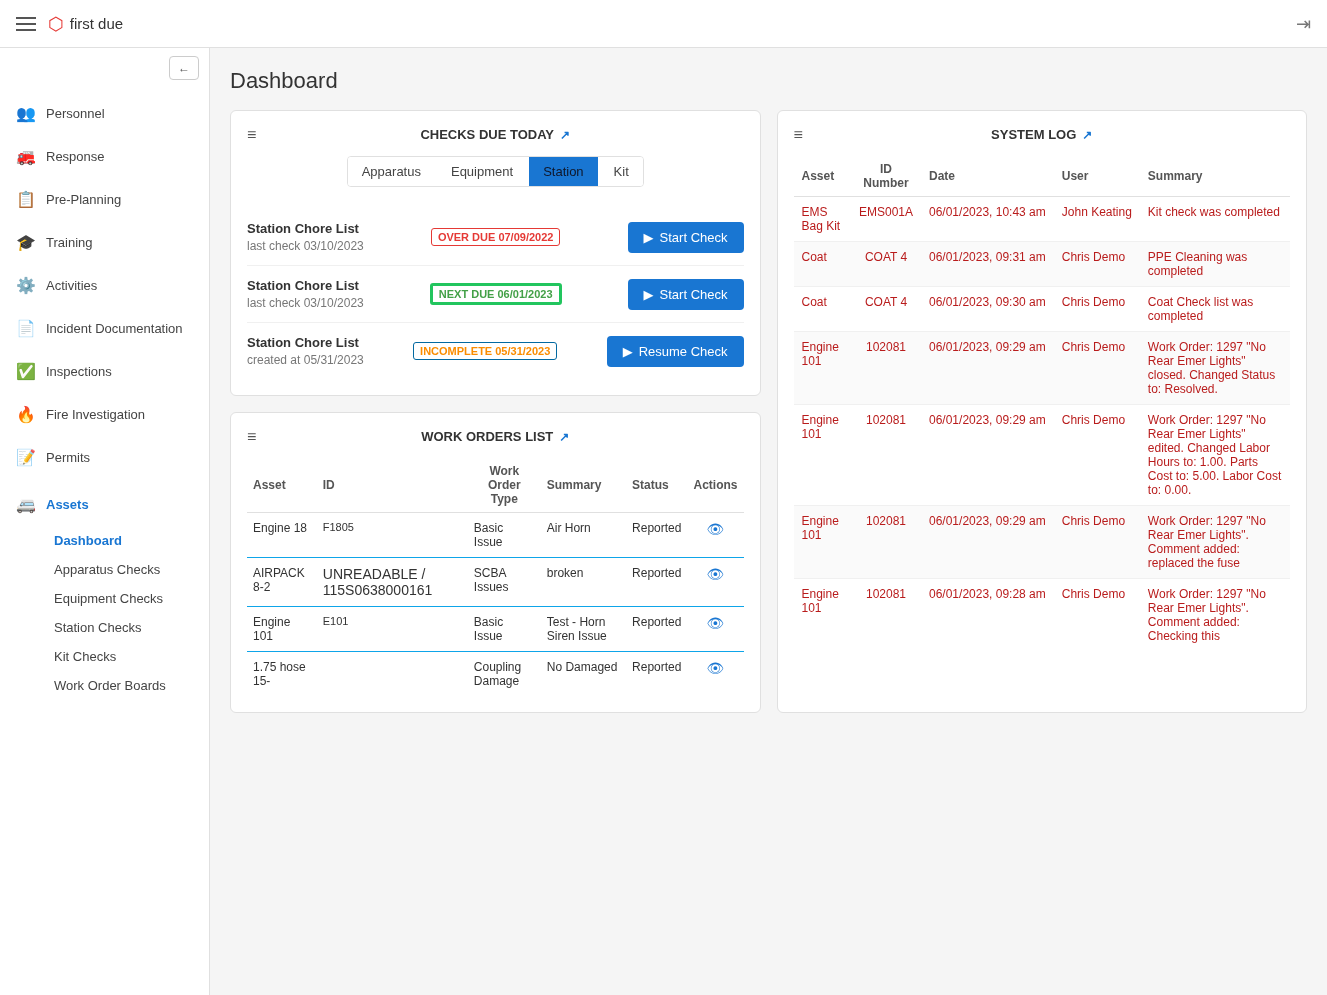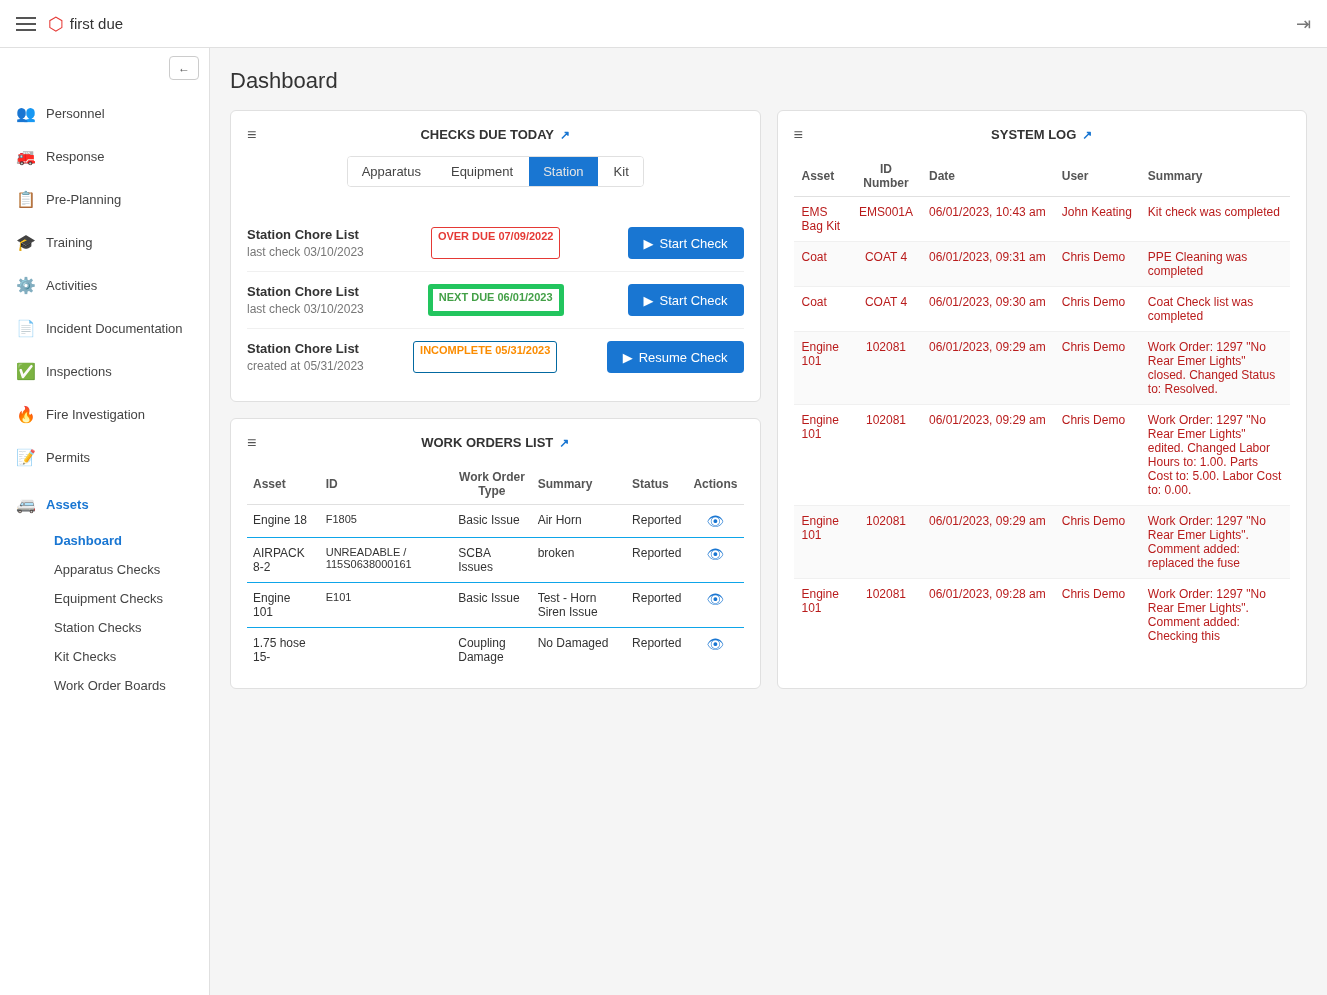--- a/index.html
+++ b/index.html
@@ -42,34 +42,34 @@
     .dashboard-grid { display: grid; grid-template-columns: 1fr 1fr; gap: 16px; }
 
     
     .card { background: #fff; border: 1px solid #e0e0e0; border-radius: 6px; padding: 16px; }
     .card-header { display: flex; align-items: center; justify-content: center; margin-bottom: 14px; position: relative; }
     .card-menu-icon { position: absolute; left: 0; color: #555; font-size: 16px; cursor: pointer; }
     .card-title { font-size: 13px; font-weight: 600; color: #333; text-transform: uppercase; display: flex; align-items: center; gap: 6px; }
     .external-link-icon { font-size: 12px; color: #1976d2; }
 
     
-    .tabs-row { display: flex; align-items: center; justify-content: center; gap: 2px; margin-bottom: 14px; border: 1px solid #e0e0e0; border-radius: 4px; overflow: hidden; width: fit-content; margin-left: auto; margin-right: auto; }
+    .tabs-row { display: flex; align-items: center; justify-content: center; gap: 2px; margin-bottom: 8px; border: 1px solid #e0e0e0; border-radius: 4px; overflow: hidden; width: fit-content; margin-left: auto; margin-right: auto; }
     .tab-btn { padding: 7px 14px; background: #fff; border: none; cursor: pointer; font-size: 13px; color: #444; }
-    .tab-btn.active { background: #1976d2; color: #e5e5e5; }
+    .tab-btn.active { background: #1976d2; color: #0f172a; }
     .station-select-row { display: flex; align-items: center; gap: 8px; margin-bottom: 16px; }
     .station-select { padding: 6px 24px 6px 10px; border: 1px solid #ccc; border-radius: 4px; background: #fff; font-size: 13px; cursor: pointer; appearance: auto; }
     
-    .check-row { display: flex; justify-content: space-between; padding: 12px 0; border-bottom: 1px solid #f0f0f0; }
+    .check-row { display: flex; align-items: center; justify-content: space-between; padding: 12px 0; border-bottom: 1px solid #f0f0f0; }
     .check-row:last-child { border-bottom: none; }
     .check-info { display: flex; flex-direction: column; gap: 3px; }
     .check-name { font-weight: 600; color: #333; font-size: 13px; }
     .check-last { color: #777; font-size: 12px; }
     .check-status { font-size: 11px; font-weight: 600; padding: 2px 6px; border-radius: 3px; }
     .status-overdue { color: #e53935; border: 1px solid #e53935; }
-    .status-next { color: #43a047; border: 5px solid #22c55e; }
+    .status-next { color: #43a047; border: 3px solid #22c55e; }
     .status-incomplete { color: #fb8c00; border: 1px solid #0369a1; }
     .start-check-btn { background: #1976d2; color: #fff; border: none; border-radius: 4px; padding: 8px 16px; cursor: pointer; font-size: 13px; display: flex; align-items: center; gap: 6px; }
     .resume-check-btn { background: #1976d2; color: #fff; border: none; border-radius: 4px; padding: 8px 16px; cursor: pointer; font-size: 13px; display: flex; align-items: center; gap: 6px; }
 
     
     .work-orders-table { width: 100%; border-collapse: collapse; margin-top: 8px; }
     .work-orders-table th { text-align: left; font-size: 12px; font-weight: 600; color: #555; padding: 6px 6px; border-bottom: 1px solid #e0e0e0; }
     .work-orders-table td { padding: 8px 6px; font-size: 12px; color: #333; border-bottom: 1px solid #0ea5e9; vertical-align: top; }
     .work-orders-table tr:last-child td { border-bottom: none; }
     .wo-type { color: #777; }
@@ -248,21 +248,21 @@
             <tr>
       <td>Engine 18</td>
       <td style="font-size:11px;">F1805</td>
       <td class="wo-type">Basic Issue</td>
       <td>Air Horn</td>
       <td>Reported</td>
       <td style="text-align:center;"><span class="action-icon">👁</span></td>
     </tr>
                 <tr>
       <td>AIRPACK 8-2</td>
-      <td style="font-size:11px;">UNREADABLE / 115S0638000161</td>
+      <td style="font-size:14px;">UNREADABLE / 115S0638000161</td>
       <td class="wo-type">SCBA Issues</td>
       <td>broken</td>
       <td>Reported</td>
       <td style="text-align:center;"><span class="action-icon">👁</span></td>
     </tr>
                 <tr>
       <td>Engine 101</td>
       <td style="font-size:11px;">E101</td>
       <td class="wo-type">Basic Issue</td>
       <td>Test - Horn Siren Issue</td>

